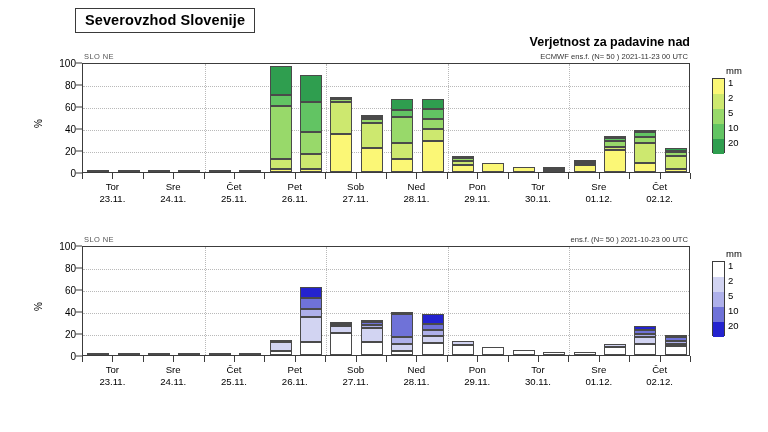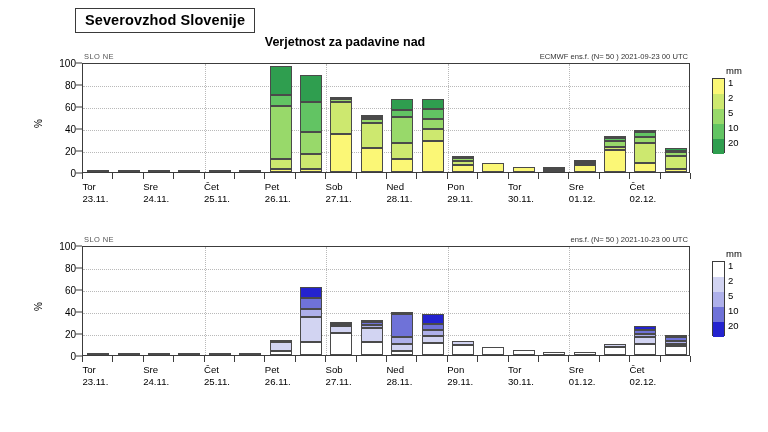--- a/index.html
+++ b/index.html
@@ -33,21 +33,21 @@
     width: 768px;
   }
   #panel-precip { top: 30px; height: 180px; }
   #panel-snow   { top: 213px; height: 180px; }
 
   .chart-title {
     position: absolute;
     top: 5px;
     left: 0;
     width: 690px;
-    text-align: center;
+    text-align: right;
     font-size: 12.5px;
     font-weight: bold;
     color: #000;
   }
   #panel-snow .chart-title { width: 690px; }
 
   .axis-note-left {
     position: absolute;
     left: 84px;
     top: 22px;
@@ -127,21 +127,21 @@
     border: 1.1px solid #4a4a4a;
   }
 
   .xtick {
     position: absolute;
     width: 0; height: 6px;
     border-left: 1.3px solid #3c3c3c;
   }
   .xday {
     position: absolute;
-    text-align: left;
+    text-align: center;
     font-size: 9.6px;
     color: #000;
     line-height: 12px;
     width: 60px;
   }
   .xday .dow { display: block; }
   .xday .dt { display: block; }
 
   .legend {
     position: absolute;
@@ -177,21 +177,21 @@
   }
 </style>
 </head>
 <body>
 
 <div class="region-badge">Severovzhod Slovenije</div>
 
 <div class="panel" id="panel-precip">
   <div class="chart-title">Verjetnost za padavine nad</div>
   <div class="axis-note-left">SLO NE</div>
-  <div class="axis-note-right">ECMWF ens.f. (N= 50 ) 2021-09-23 00 UTC</div>
+  <div class="axis-note-right">ECMWF ens.f. (N= 50 ) 2021-11-23 00 UTC</div>
   <div class="ylabel">%</div>
   <div class="y-axis"></div>
   <div class="plot">
       <div class="grid-h" style="top: 88px;"></div>
       <div class="grid-h" style="top: 66px;"></div>
       <div class="grid-h" style="top: 44px;"></div>
       <div class="grid-h" style="top: 22px;"></div>
       <div class="grid-v" style="left: 121.6px;"></div>
       <div class="grid-v" style="left: 243.2px;"></div>
       <div class="grid-v" style="left: 364.8px;"></div>

